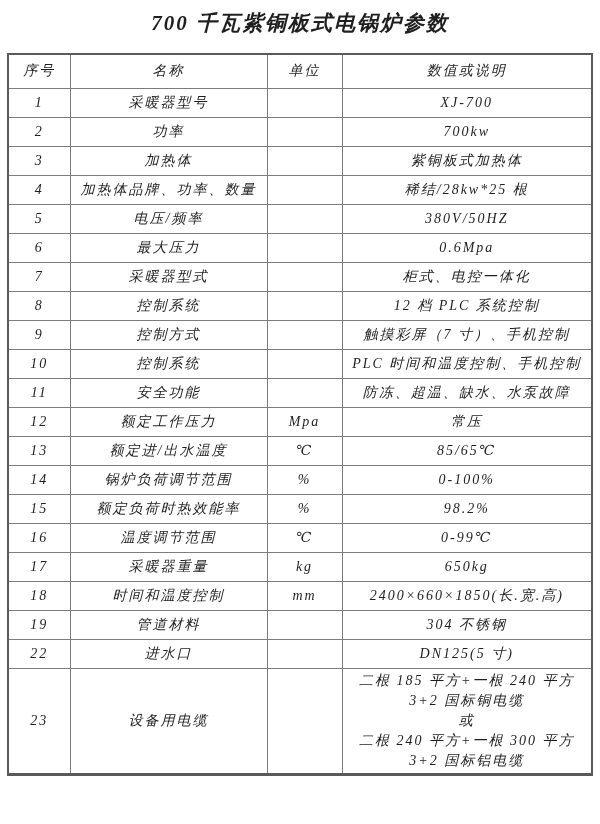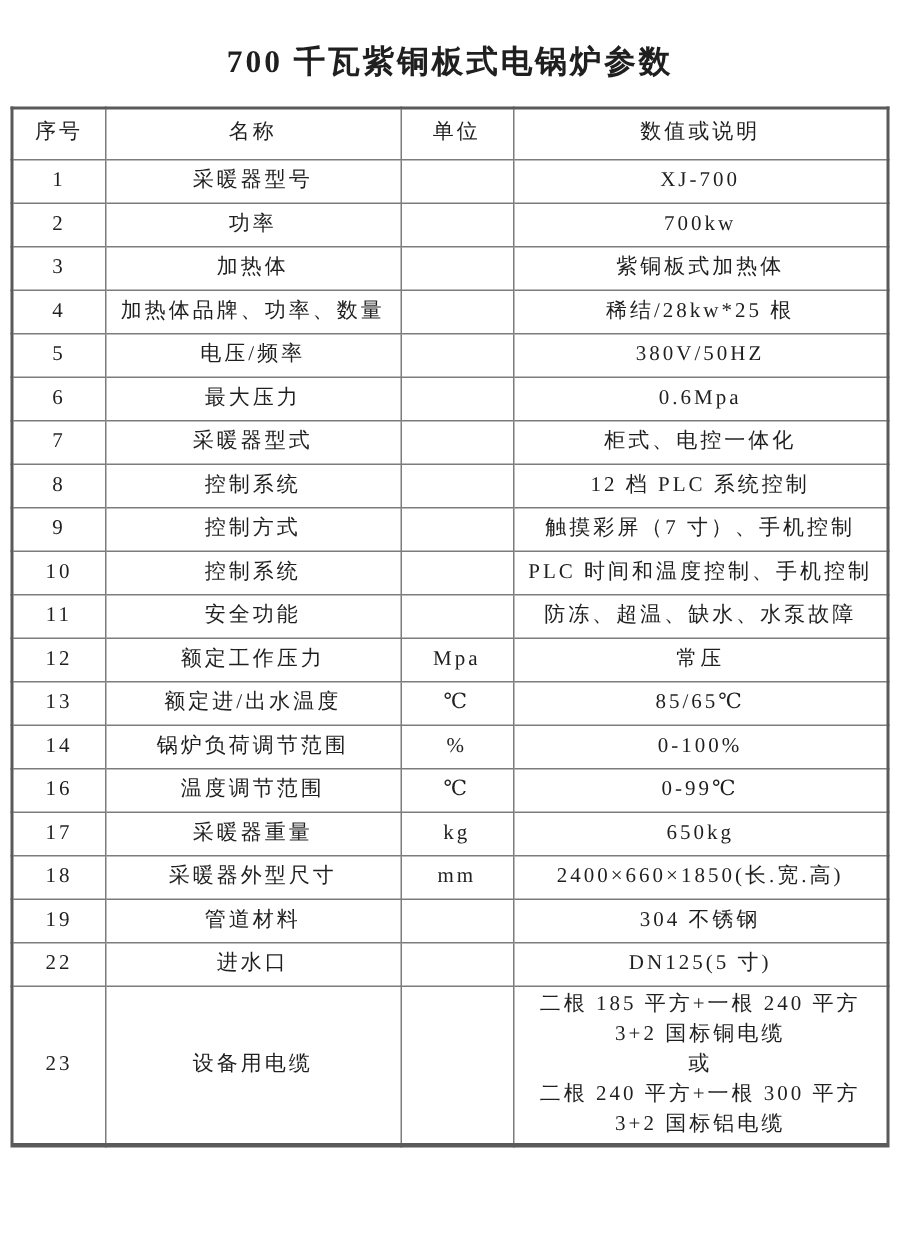--- a/index.html
+++ b/index.html
@@ -6,22 +6,23 @@
   html, body {
     width: 600px;
     background: #ffffff;
     font-family: "Liberation Serif", "DejaVu Serif", serif;
     color: #1f1f1f;
   }
   .page {
     width: 600px;
     height: 824px;
     background: #ffffff;
-    padding-top: 27px;
+    padding-top: 9px;
     overflow: hidden;
+    font-style: italic;
   }
   .doc-title {
     text-align: center;
     font-size: 21px;
     font-weight: bold;
     letter-spacing: 2px;
     margin-bottom: 8px;
     white-space: nowrap;
   }
   table.params {
@@ -163,38 +164,44 @@
     <td>85/65℃</td>
   </tr>
 
   <tr>
     <td>14</td>
     <td>锅炉负荷调节范围</td>
     <td>%</td>
     <td>0-100%</td>
   </tr>
 
+  <tr>
+    <td>15</td>
+    <td>额定负荷时热效能率</td>
+    <td>%</td>
+    <td>98.2%</td>
+  </tr>
 
   <tr>
     <td>16</td>
     <td>温度调节范围</td>
     <td>℃</td>
     <td>0-99℃</td>
   </tr>
 
   <tr>
     <td>17</td>
     <td>采暖器重量</td>
     <td>kg</td>
     <td>650kg</td>
   </tr>
 
   <tr>
     <td>18</td>
-    <td>采暖器外型尺寸</td>
+    <td>时间和温度控制</td>
     <td>mm</td>
     <td>2400×660×1850(长.宽.高)</td>
   </tr>
 
   <tr>
     <td>19</td>
     <td>管道材料</td>
     <td></td>
     <td>304 不锈钢</td>
   </tr>

